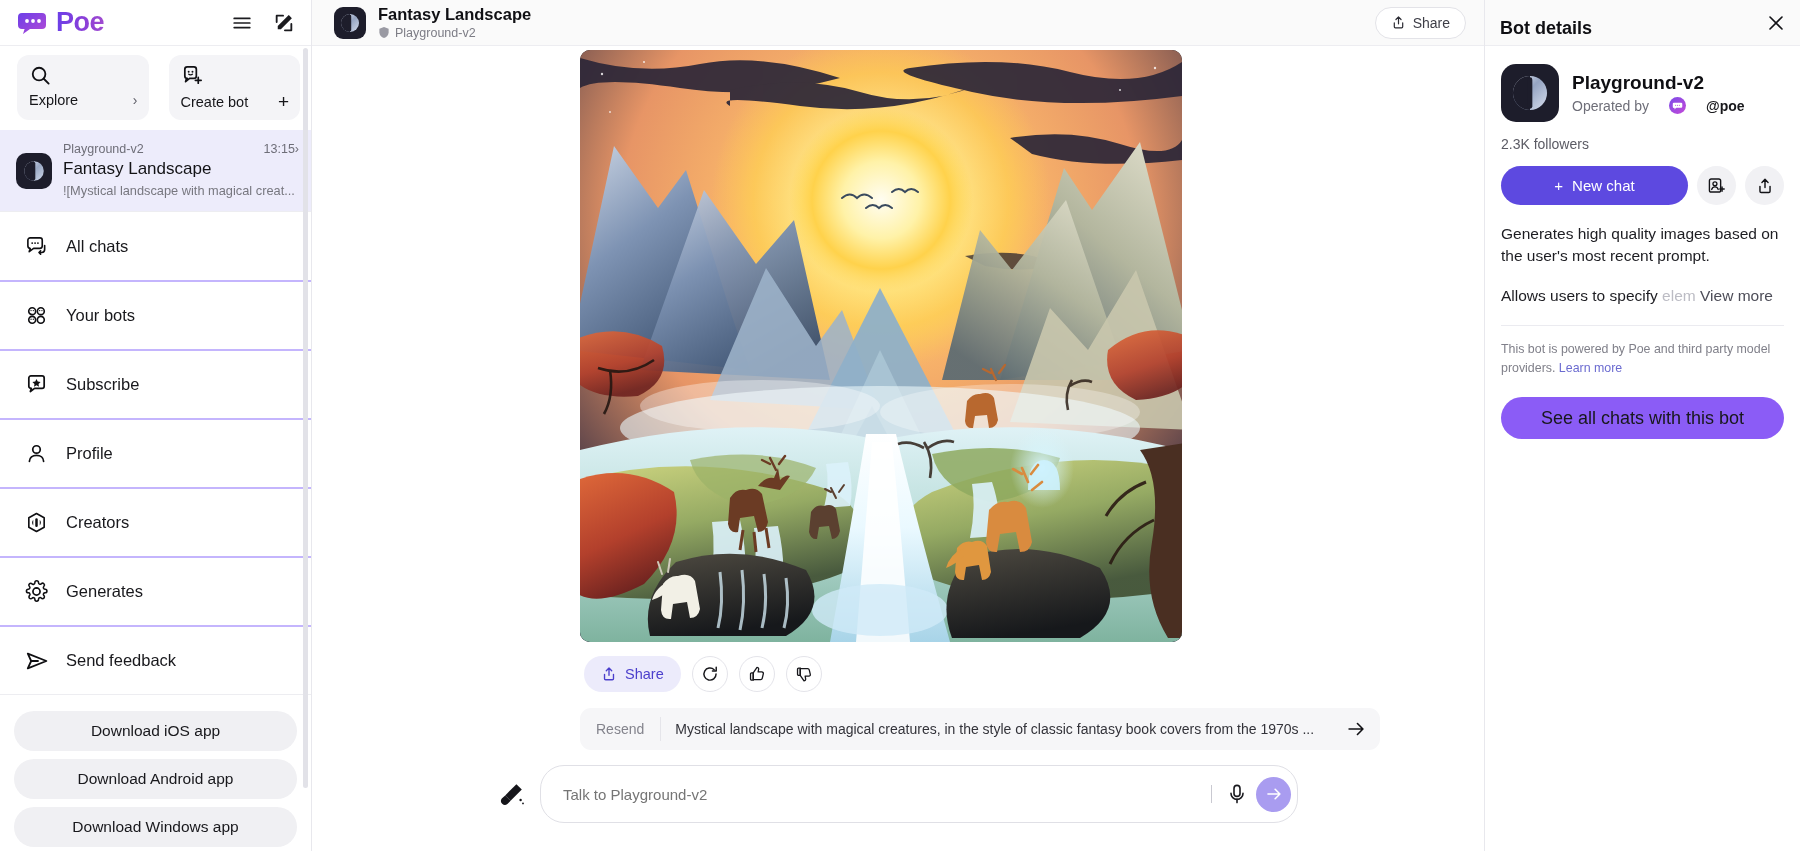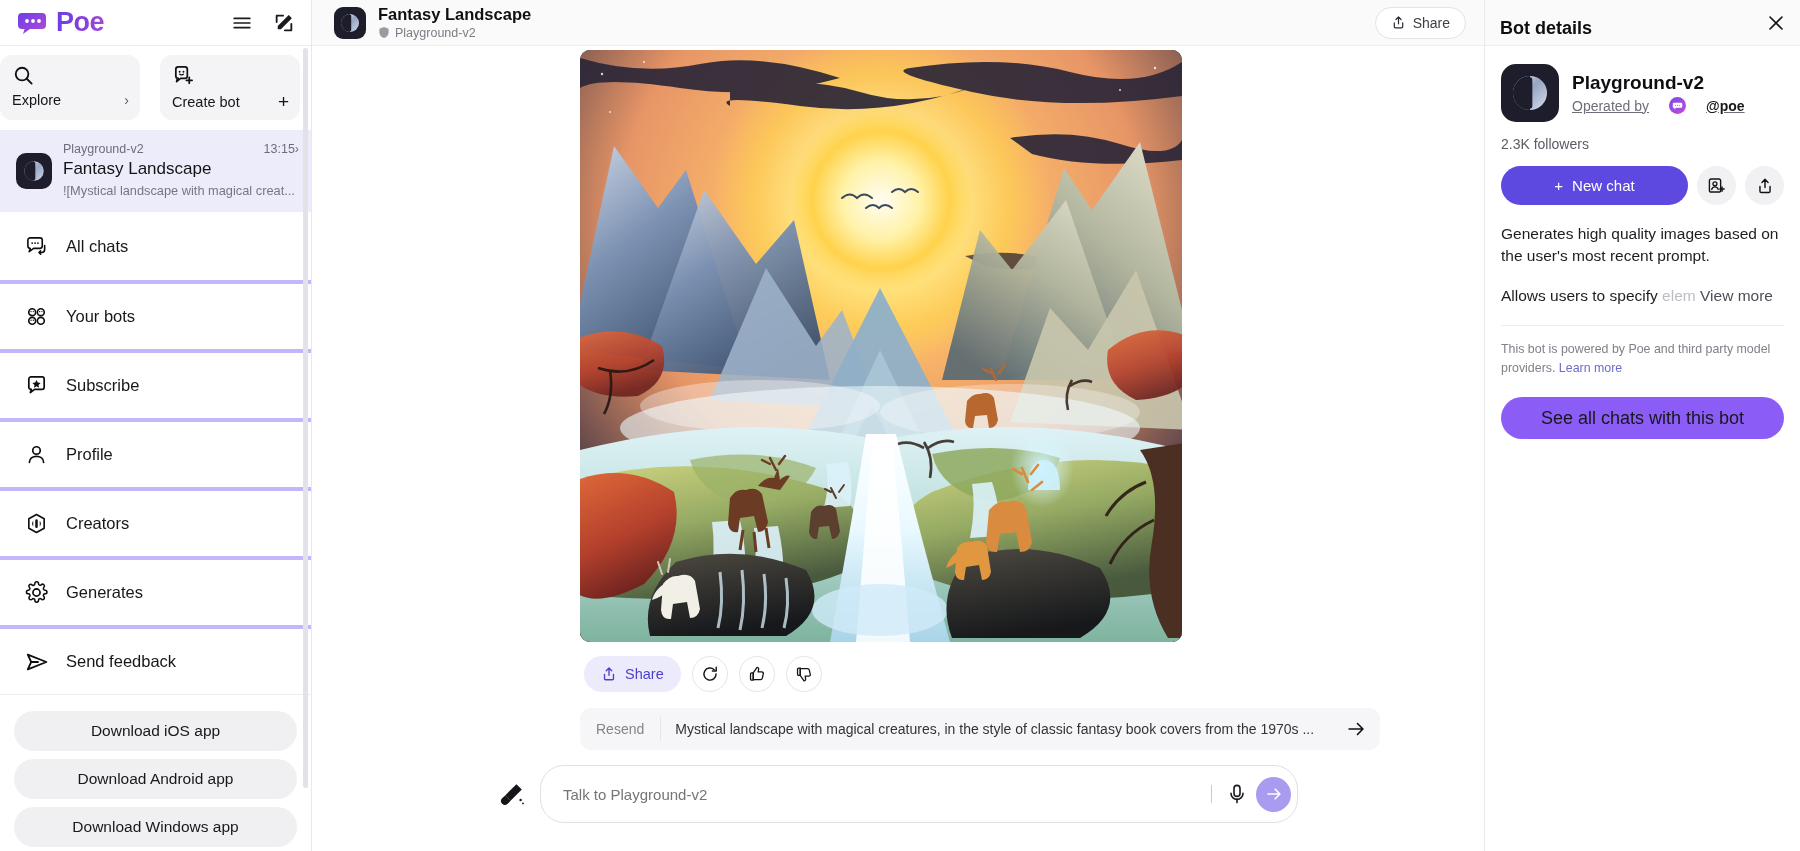--- a/index.html
+++ b/index.html
@@ -23,21 +23,21 @@
   .logo { display: flex; align-items: center; gap: 8px; }
   .logo-mark { width: 30px; height: 24px; }
   .logo-text {
     font-size: 27px; font-weight: 700; letter-spacing: -0.5px;
     background: linear-gradient(90deg,#6b3fe8 0%, #8b3fd8 60%, #a04bd0 100%);
     -webkit-background-clip: text; background-clip: text; color: transparent;
   }
   .sb-header-icons { margin-left: auto; display: flex; align-items: center; gap: 20px; }
   .hicon { width: 22px; height: 22px; cursor: pointer; color: #1b1b1f; }
 
-  .sb-top-actions { display: flex; gap: 20px; padding: 9px 11px 10px 0; }
+  .sb-top-actions { display: flex; gap: 20px; padding: 9px 11px 10px 17px; }
   .sb-pill {
     flex: 1; background: #f4f4f7; border-radius: 12px;
     padding: 9px 11px 9px 12px; cursor: pointer; position: relative;
     display: flex; flex-direction: column; gap: 5px;
   }
   .sb-pill-row { display: flex; align-items: center; justify-content: space-between; }
   .sb-pill-label { font-size: 14.5px; color: #16161a; font-weight: 400; }
   .sb-pill-chev { color: #5c5c66; font-size: 14px; }
   .sb-pill-plus { color: #16161a; font-size: 19px; line-height: 1; }
 
@@ -58,21 +58,21 @@
   .sb-chat-title { font-size: 17px; color: #131316; margin-top: 2px; line-height: 1.3; }
   .sb-chat-snip {
     font-size: 12.8px; color: #77777f; margin-top: 3px;
     white-space: nowrap; overflow: hidden; text-overflow: ellipsis;
   }
 
   .sb-nav { display: flex; flex-direction: column; }
   .sb-nav-item {
     display: flex; align-items: center; gap: 17px; height: 70px;
     padding: 0 0 0 24px; border-bottom: 1px solid #ededf1;
-    border-top: 4px solid #c4b5fd; margin-top: -1px; cursor: pointer;
+    border-top: 2px solid #c4b5fd; margin-top: -1px; cursor: pointer;
   }
   .sb-nav-item:first-child { border-top: 1px solid #ededf1; }
   .sb-nav-label { font-size: 16.5px; color: #18181c; }
   .sb-nav-ico { width: 25px; height: 25px; display:flex; align-items:center; justify-content:center; color:#0f0f12; }
 
   .sb-downloads { padding: 16px 14px 0 14px; display: flex; flex-direction: column; gap: 8px; }
   .dl-btn {
     background: #f0f0f3; border-radius: 22px; height: 40px;
     display: flex; align-items: center; justify-content: center;
     font-size: 15.5px; color: #18181c; cursor: pointer;
@@ -168,21 +168,21 @@
   }
   .det-title { font-size: 18px; font-weight: 700; color: #0f0f13; margin-top: 11px; }
   .det-close { margin-left: auto; cursor: pointer; color: #131317; display: flex; }
   .det-body { padding: 18px 16px 0 16px; }
   .det-bot-row { display: flex; align-items: center; gap: 13px; }
   .det-avatar {
     width: 58px; height: 58px; flex: 0 0 58px; border-radius: 15px; background: #1d1d2b;
     display: flex; align-items: center; justify-content: center;
   }
   .det-bot-name { font-size: 19px; font-weight: 700; color: #0f0f13; }
-  .det-op { display: flex; align-items: center; gap: 20px; margin-top: 3px; font-size: 14px; color: #6e6e78; text-decoration: underline; }
+  .det-op { display: flex; align-items: center; gap: 20px; margin-top: 3px; font-size: 14px; color: #6e6e78; }
   .det-op-badge {
     width: 17px; height: 17px; border-radius: 50%;
     background: linear-gradient(135deg,#7b4ae8,#c44ad8);
     display: flex; align-items: center; justify-content: center;
     font-size: 9px; color: #fff;
   }
   .det-handle { font-size: 14px; color: #18181c; font-weight: 700; }
   .det-followers { font-size: 14px; color: #5b5b64; margin-top: 14px; }
   .det-cta-row { display: flex; align-items: center; gap: 9px; margin-top: 14px; }
   .new-chat {

